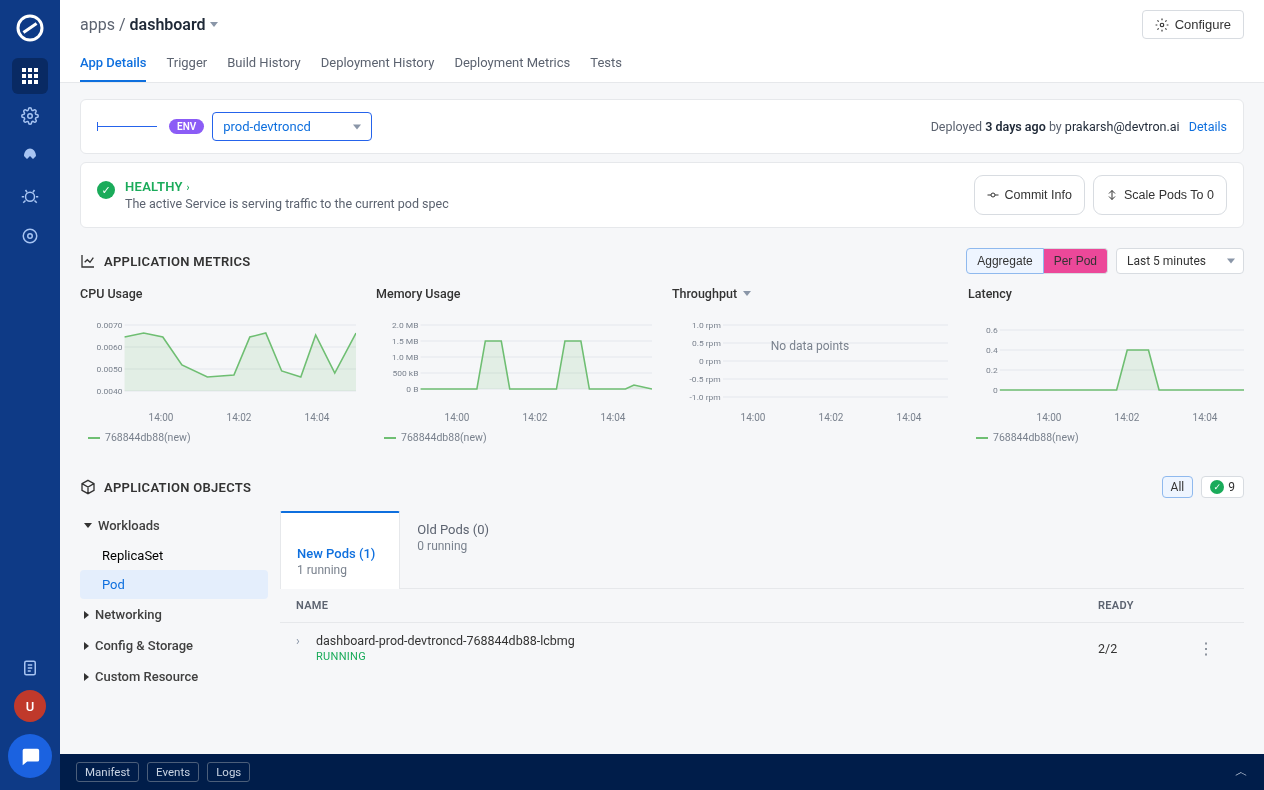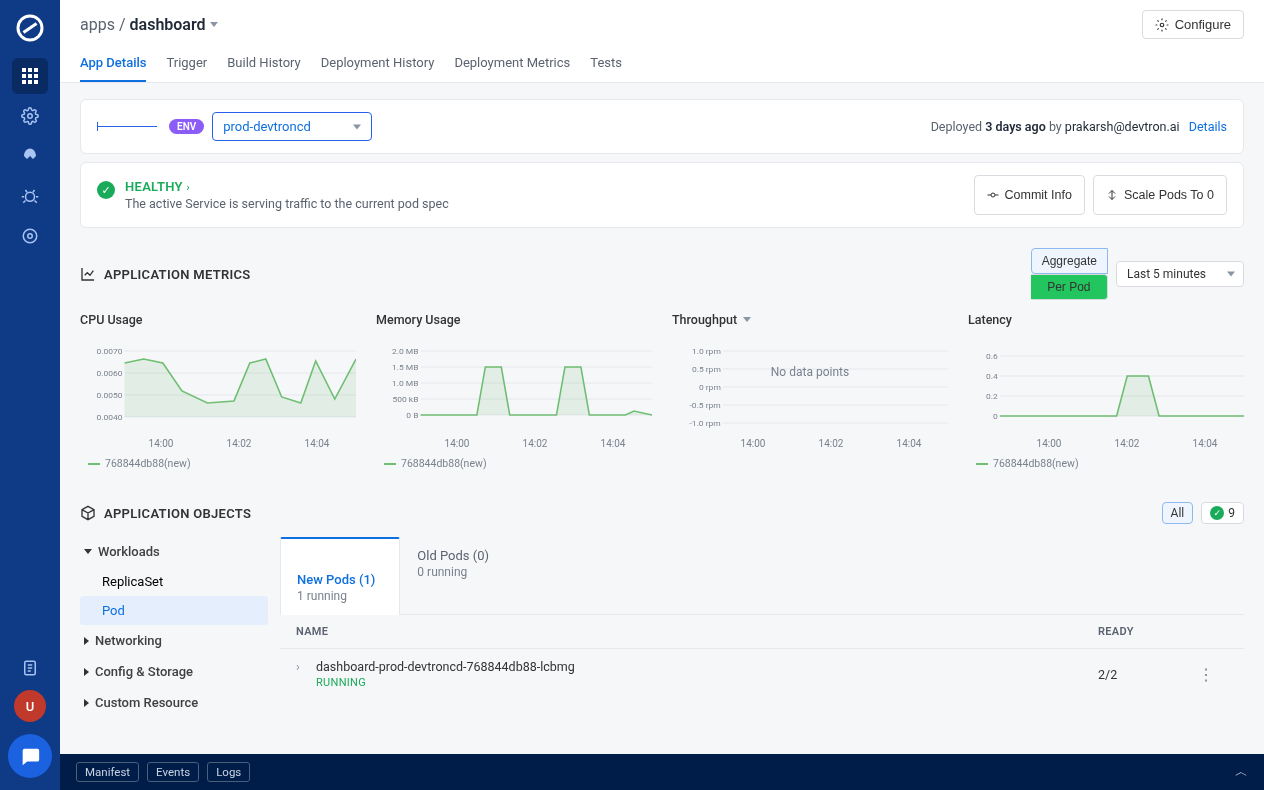--- a/index.html
+++ b/index.html
@@ -32,26 +32,26 @@
 .deploy-info { font-size: 12.5px; color: #5c6370; }
 .deploy-info .ago { font-weight: 600; color: #1f2937; }
 .deploy-info .user { color: #1f2937; }
 .deploy-info .details-link { color: #0e6fde; cursor: pointer; margin-left: 6px; }
 .health-bar { background: #fff; border: 1px solid #e6e8eb; border-radius: 6px; margin: 0 20px 20px 20px; padding: 12px 16px; display: flex; align-items: center; justify-content: space-between; }
 .health-left { display: flex; align-items: flex-start; gap: 10px; }
 .health-icon { width: 18px; height: 18px; border-radius: 50%; background: #1aab5a; color: #fff; display: flex; align-items: center; justify-content: center; font-size: 11px; margin-top: 2px; }
 .health-text .status { color: #1aab5a; font-weight: 600; font-size: 13px; letter-spacing: 0.3px; }
 .health-text .desc { font-size: 12.5px; color: #5c6370; margin-top: 2px; }
 .health-actions { display: flex; gap: 8px; }
-.action-btn { border: 1px solid #d8dce1; background: #fff; border-radius: 4px; padding: 12px 12px; font-size: 12.5px; cursor: pointer; display: flex; align-items: center; gap: 6px; color: #333; }
+.action-btn { border: 1px solid #d8dce1; background: #fff; border-radius: 9px; padding: 12px 12px; font-size: 12.5px; cursor: pointer; display: flex; align-items: center; gap: 6px; color: #333; }
 .section-header { display: flex; align-items: center; justify-content: space-between; padding: 0 20px; margin-bottom: 12px; }
 .section-title { display: flex; align-items: center; gap: 8px; font-size: 13px; font-weight: 600; letter-spacing: 0.3px; color: #333; }
 .metric-controls { display: flex; gap: 8px; align-items: center; }
-.toggle-group { display: flex; flex-direction: column; }
-.toggle-btn { border: 1px solid #d8dce1; background: #22c55e; padding: 5px 10px; font-size: 12px; cursor: pointer; color: #333; }
+.toggle-group { display: flex; }
+.toggle-btn { border: 1px solid #d8dce1; background: #ec4899; padding: 5px 10px; font-size: 12px; cursor: pointer; color: #333; }
 .toggle-btn:first-child { border-radius: 4px 0 0 4px; }
 .toggle-btn:last-child { border-radius: 0 4px 4px 0; border-left: none; }
 .toggle-btn.active { background: #eef5ff; border-color: #8fb9ee; color: #333; }
 .time-select { border: 1px solid #d8dce1; background: #fff; padding: 5px 37px 5px 10px; font-size: 12px; border-radius: 4px; cursor: pointer; position: relative; }
 .time-select::after { content: ''; position: absolute; right: 8px; top: 50%; transform: translateY(-50%); border-left: 4px solid transparent; border-right: 4px solid transparent; border-top: 5px solid #8a96a8; }
 .charts-row { display: flex; gap: 20px; padding: 0 20px 24px 20px; }
 .chart-card { flex: 1; min-width: 0; }
 .chart-title { font-size: 12.5px; color: #333; margin-bottom: 14px; font-weight: 500; display: flex; align-items: center; gap: 6px; }
 .chart-body { height: 95px; position: relative; }
 .chart-body svg { width: 100%; height: 100%; }

